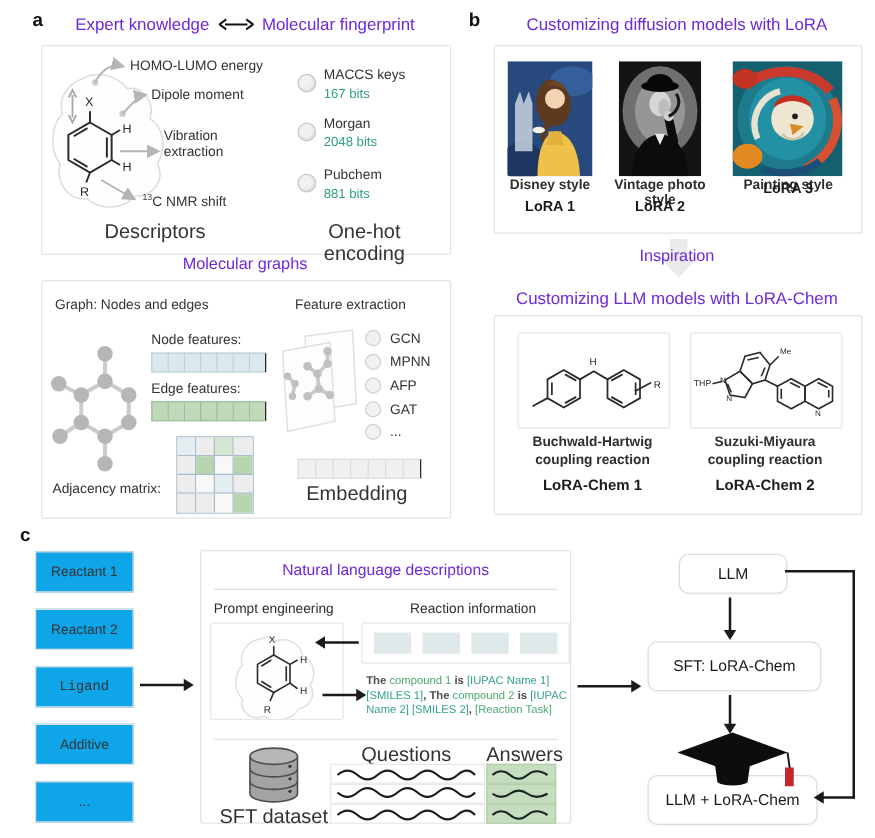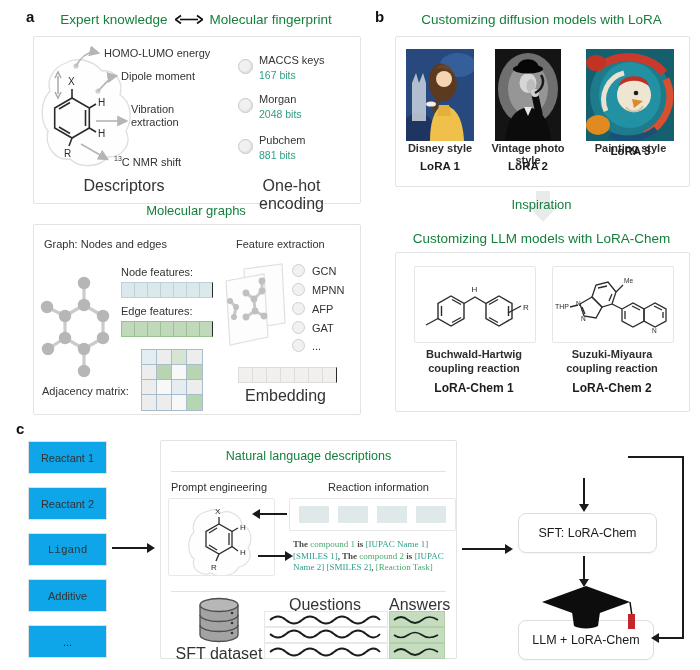--- a/index.html
+++ b/index.html
@@ -1,20 +1,20 @@
 <!DOCTYPE html>
 <html><head>
 <meta charset="utf-8">
 <style>
   html,body{margin:0;padding:0;background:#fff;}
   #canvas{position:relative;width:700px;height:670px;background:#fff;overflow:hidden;
           font-family:"Liberation Sans","DejaVu Sans",sans-serif;color:#2a2a2a;}
   .abs{position:absolute;}
   .plabel{position:absolute;font-size:15px;font-weight:700;color:#111;}
-  .ptitle{position:absolute;font-size:13.5px;color:#15803d;text-align:center;display:flex;align-items:center;justify-content:center;gap:7px;}
+  .ptitle{position:absolute;font-size:13.5px;color:#6d28d9;text-align:center;display:flex;align-items:center;justify-content:center;gap:7px;}
   .wbox{position:absolute;background:#fff;border:1px solid #e3e3e3;border-radius:2px;}
   .lbl{position:absolute;font-size:11px;color:#333;line-height:13px;}
   .cap{position:absolute;font-size:16px;color:#333;text-align:center;}
   .bits{font-size:10.5px;color:#2f9e82;}
   .fpcirc{position:absolute;width:13px;height:13px;border-radius:50%;background:#f1f1f1;border:1px solid #c7c7c7;box-shadow:inset -1px -1px 2px #dcdcdc;}
   .gnnrow{position:absolute;display:flex;align-items:center;gap:7px;font-size:11px;color:#333;}
   .gnncirc{width:11px;height:11px;border-radius:50%;background:#f1f1f1;border:1px solid #cfcfcf;flex:0 0 auto;}
   .cellrow{position:absolute;display:flex;}
   .cellrow div{width:12px;height:14px;}
   .cell-b{background:#dce9ec;border:1px solid #bcd2d8;border-right:none;}
@@ -35,21 +35,21 @@
   .harrow{position:absolute;height:2px;background:#1a1a1a;}
   .harrow::after{content:"";position:absolute;right:-7px;top:-4px;border-left:8px solid #1a1a1a;border-top:5px solid transparent;border-bottom:5px solid transparent;}
   .harrow-l{position:absolute;height:2px;background:#1a1a1a;}
   .harrow-l::before{content:"";position:absolute;left:-7px;top:-4px;border-right:8px solid #1a1a1a;border-top:5px solid transparent;border-bottom:5px solid transparent;}
   .varrow{position:absolute;width:2px;background:#1a1a1a;}
   .varrow::after{content:"";position:absolute;bottom:-7px;left:-4px;border-top:8px solid #1a1a1a;border-left:5px solid transparent;border-right:5px solid transparent;}
   .fline{position:absolute;background:#1a1a1a;}
   .flowbox{position:absolute;background:#fff;border:1px solid #ddd;border-radius:8px;display:flex;align-items:center;justify-content:center;font-size:12.5px;color:#1a1a1a;box-shadow:0 1px 2px rgba(0,0,0,0.04);}
   .qrow{position:absolute;width:122px;height:14px;background:#fff;border:1px solid #e8e8e8;}
   .arow{position:absolute;width:54px;height:14px;background:#c5dcbf;border:1px solid #b2cfab;}
-  .sent{position:absolute;font-size:9px;line-height:11.5px;letter-spacing:0;font-family:Liberation Serif, serif;}
+  .sent{position:absolute;font-size:9px;line-height:11.5px;letter-spacing:0;}
   .st-d{color:#4d4d4d;font-weight:700;}
   .st-g{color:#4aa870;}
   .st-t{color:#30a08c;}
   .nldhead{position:absolute;font-size:11px;color:#2e2e2e;}
   .divider{position:absolute;height:1px;background:#e2e2e2;}
   sup{font-size:7px;}
 </style>
 </head>
 <body>
 
@@ -453,20 +453,21 @@
     <div class="arow" style="left:228px;top:186px;"><svg width="54" height="14" viewBox="0 0 54 14">
           <path d="M4,7 Q11,12 18,7 T32,7 T48,7" stroke="#17251f" stroke-width="1.7" fill="none"></path>
         </svg></div>
     <div class="arow" style="left:228px;top:202px;"><svg width="54" height="14" viewBox="0 0 54 14">
           <path d="M4,8 Q11,2 18,8 T32,8 T48,8" stroke="#17251f" stroke-width="1.7" fill="none"></path>
         </svg></div>
   </div>
 
   <div class="harrow" style="left:462px;top:548px;width:44px;"></div>
 
+  <div class="flowbox" style="left:543px;top:443px;width:85px;height:30px;">LLM</div>
   <div class="varrow" style="left:583px;top:478px;height:27px;"></div>
   <div class="flowbox" style="left:518px;top:513px;width:137px;height:38px;">SFT: LoRA-Chem</div>
   <div class="varrow" style="left:583px;top:556px;height:24px;"></div>
   <div class="flowbox" style="left:518px;top:620px;width:134px;height:38px;">LLM + LoRA-Chem</div>
 
   <svg class="abs" style="left:536px;top:584px;z-index:5;" width="100" height="46" viewBox="0 0 100 46">
     <path d="M36,28 L64,28 L62,42 A14,5 0 0 1 38,42 Z" fill="#0d0d0d"></path>
     <polygon points="50,2 94,18 50,34 6,18" fill="#0d0d0d"></polygon>
     <polyline points="94,18 96,32" stroke="#111" stroke-width="1.5" fill="none"></polyline>
     <rect x="92" y="30" width="7" height="15" fill="#c5262c"></rect>

